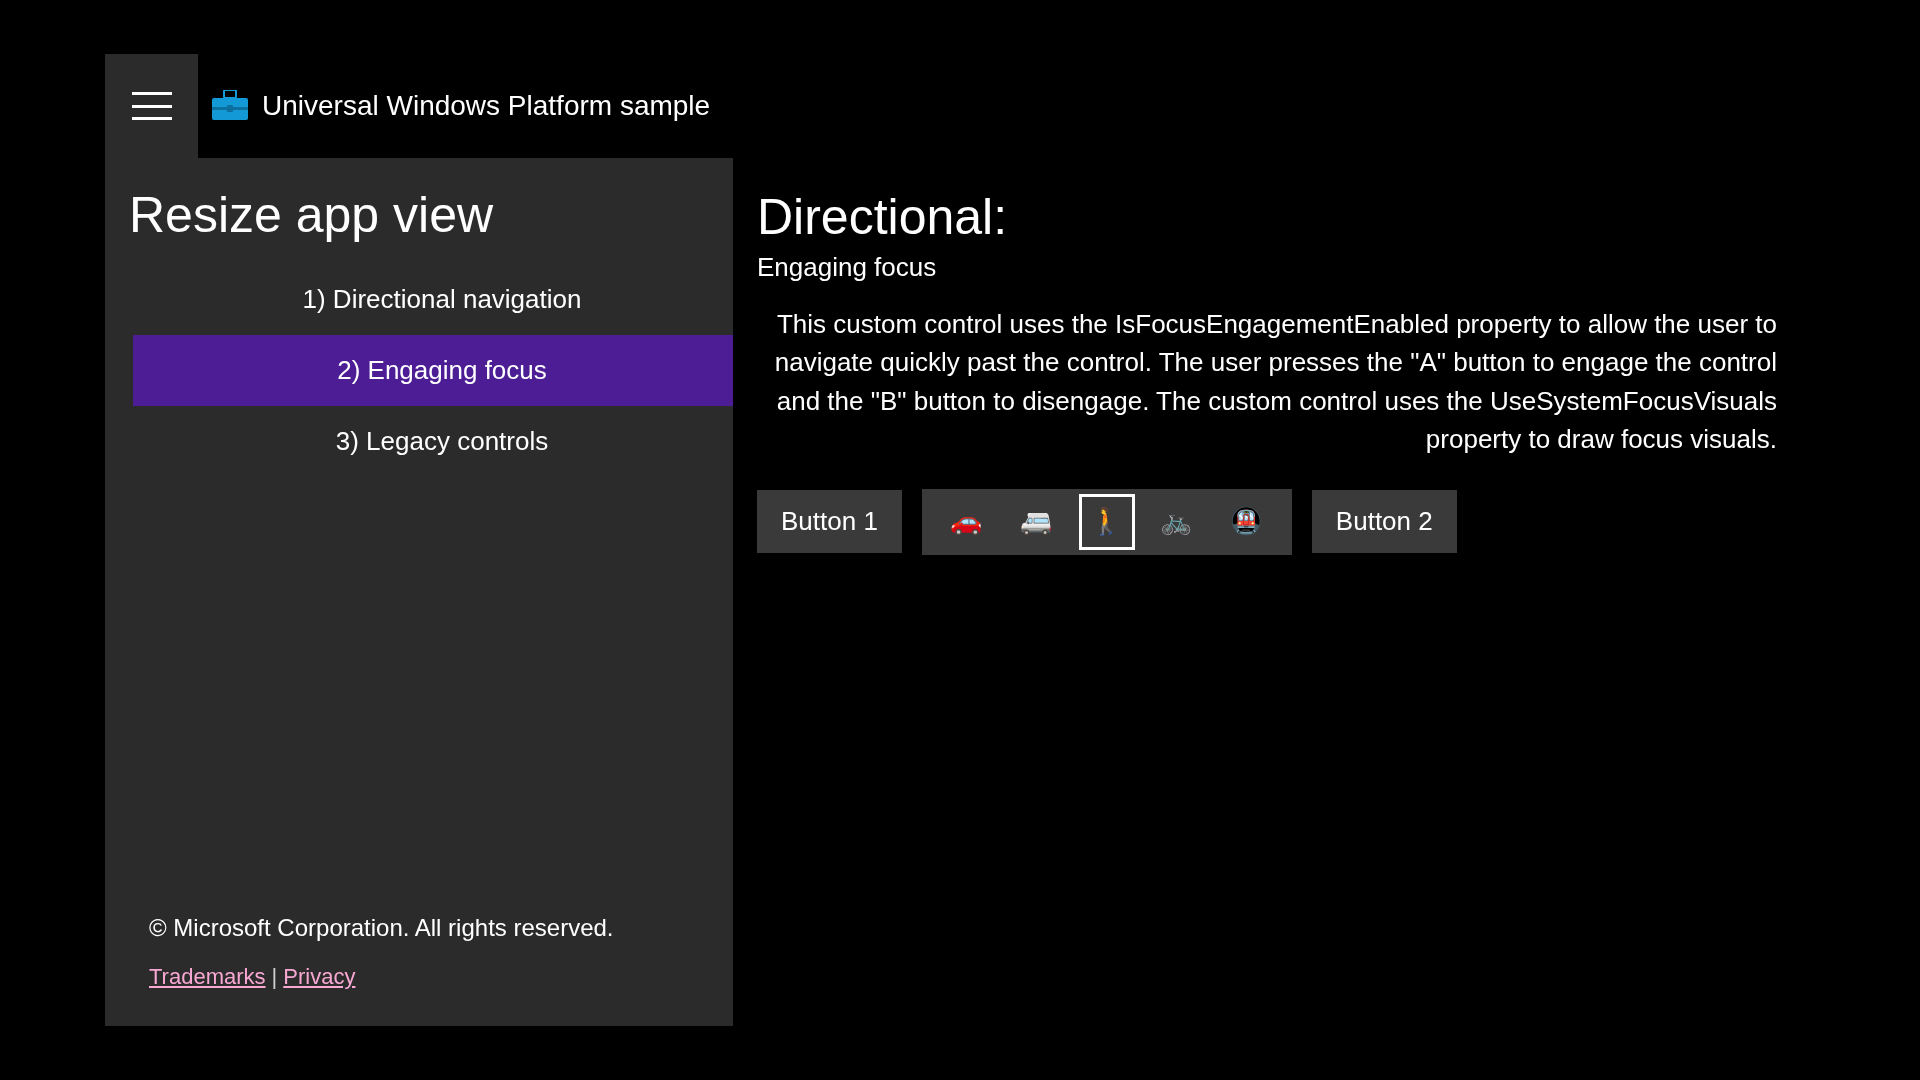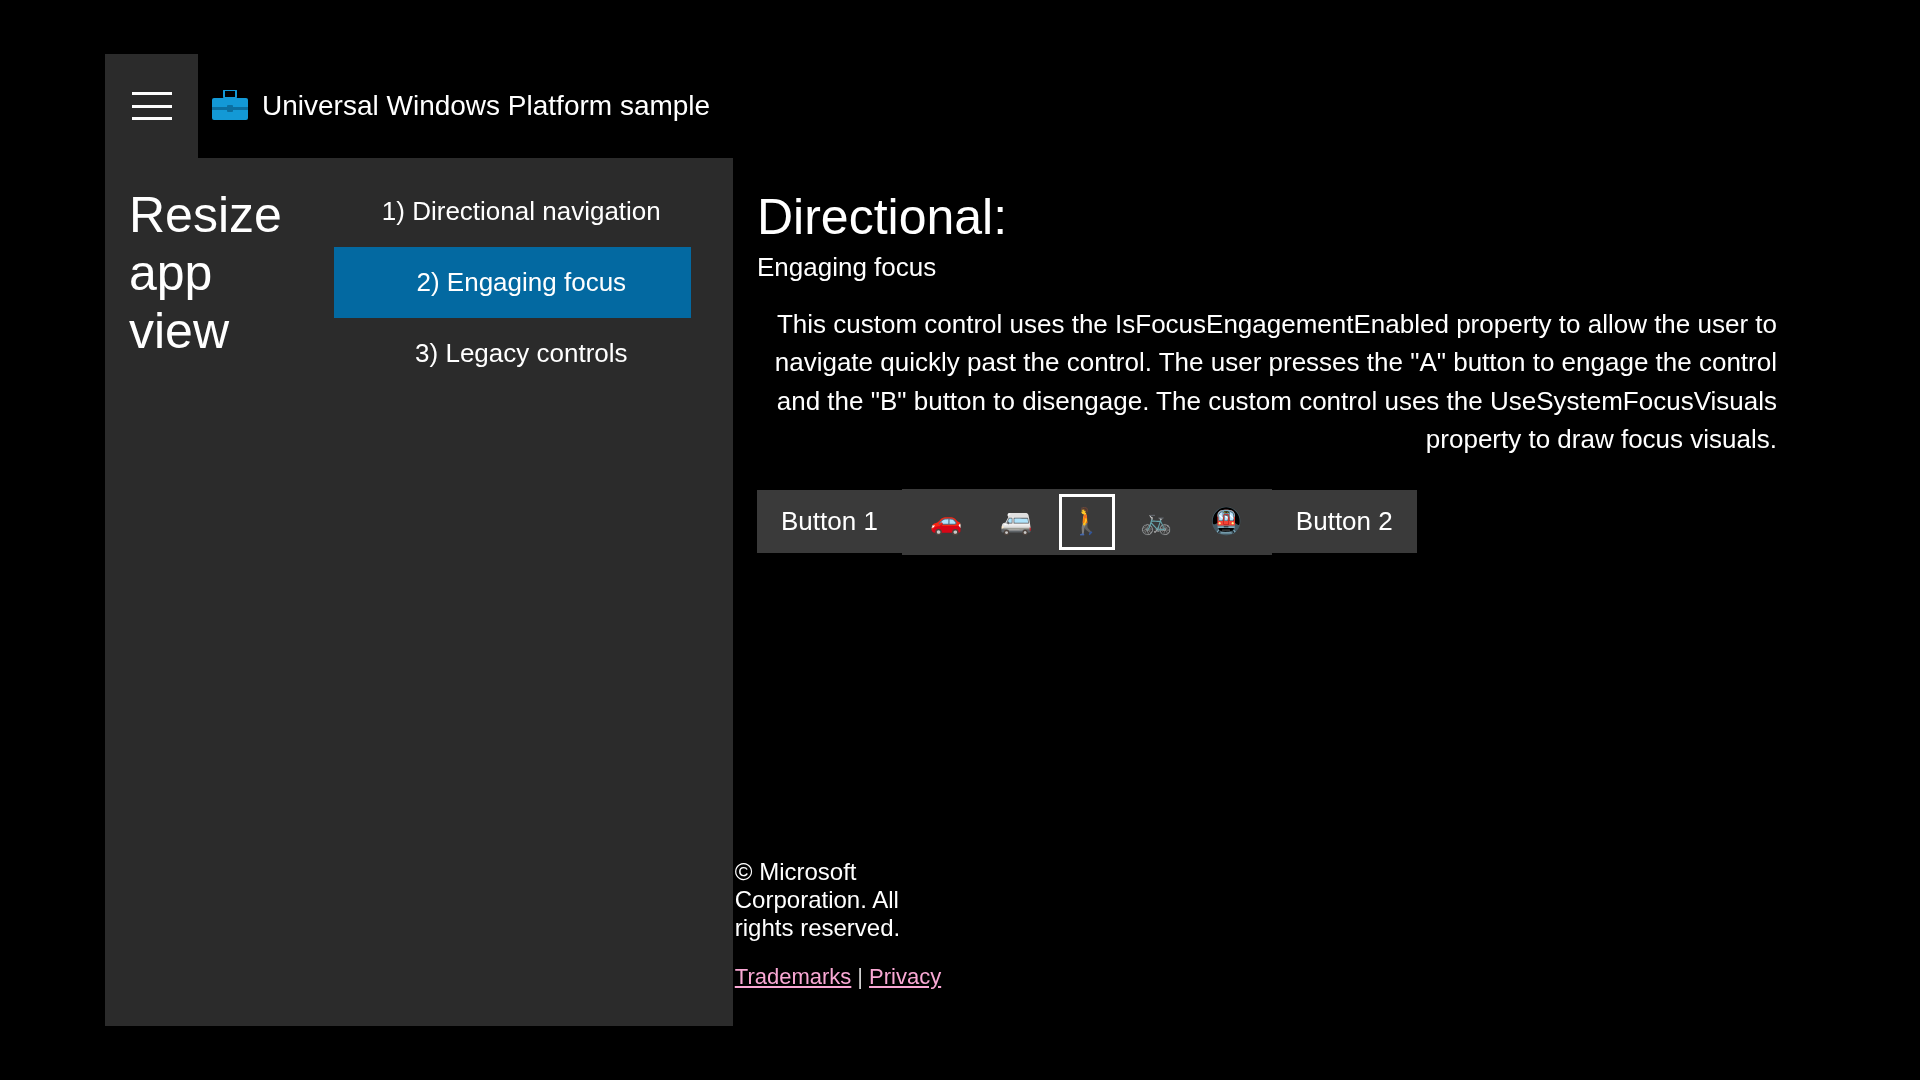--- a/index.html
+++ b/index.html
@@ -56,40 +56,41 @@
     color: #fff;
   }
   .body {
     display: flex;
     height: calc(100% - 104px);
   }
   .sidebar {
     width: 628px;
     background: #2b2b2b;
     display: flex;
+    flex-direction: column;
     padding-top: 18px;
   }
   .sidebar-title {
     font-size: 50px;
     font-weight: 300;
     color: #fff;
     padding: 10px 24px 20px 24px;
   }
   .sidebar-items { flex: 0 0 auto; }
   .sidebar-item {
     font-size: 26px;
     color: #fff;
     padding: 20px 30px 20px 48px;
     cursor: pointer;
     margin-left: 28px;
     margin-right: 0;
     text-align: center;
   }
   .sidebar-item.selected {
-    background: #0369a1;
+    background: #4c1d95;
   }
   .sidebar-footer {
     margin-top: auto;
     padding: 24px 30px 36px 44px;
   }
   .ms-logo-line {
     display: flex;
     align-items: center;
     margin-bottom: 22px;
   }
@@ -128,20 +129,21 @@
   .desc-body {
     font-size: 26px;
     line-height: 1.48;
     max-width: 1020px;
     margin-bottom: 30px;
     text-align: right;
   }
   .button-row {
     display: flex;
     align-items: center;
+    gap: 20px;
   }
   .uwp-button {
     background: #3a3a3a;
     color: #fff;
     font-size: 26px;
     padding: 16px 24px;
     border: none;
     cursor: pointer;
   }
   .custom-control {

